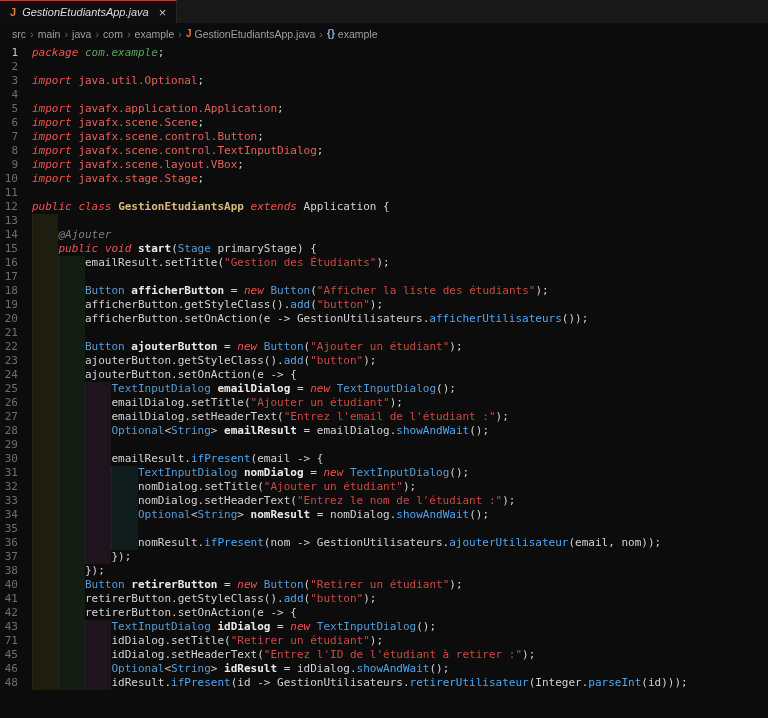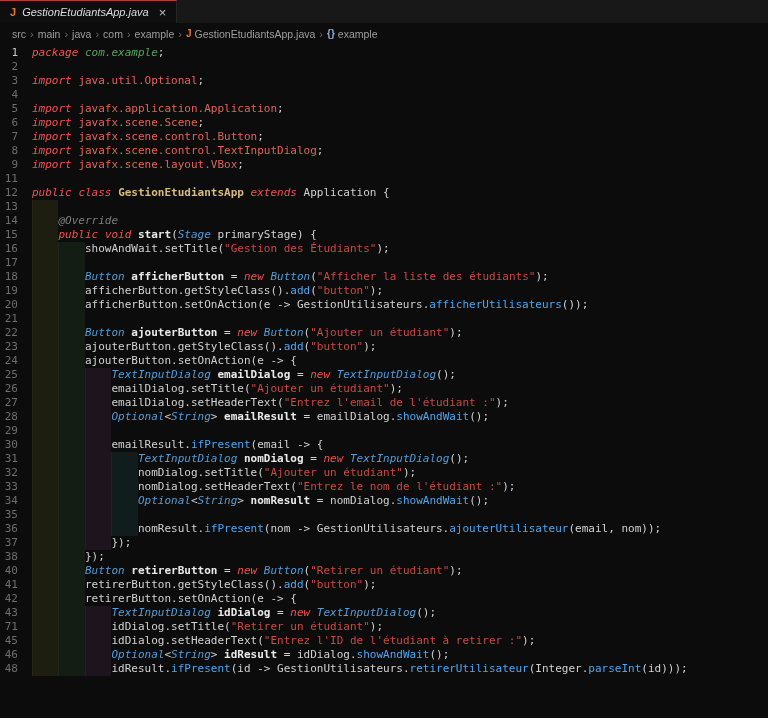--- a/index.html
+++ b/index.html
@@ -34,21 +34,21 @@
   .line-num.active { color:var(--gutter-active,#c6c6c6); }
   .line-text { position:relative; flex:1; white-space:pre; color:var(--pln,#d2d2d2); }
   .ind { position:absolute; top:0; height:100%; width:4ch;
          box-shadow: inset 1px 0 0 rgba(255,255,255,0.045); }
   .toks { position:relative; }
 
   .tok-kw   { color:var(--kw,#f0524f); font-style:italic; }
   .tok-imp  { color:var(--imp,#e2635a); }
   .tok-pkg  { color:var(--pkg,#56a45c); font-style:italic; }
   .tok-cls  { color:var(--cls,#d7ba7d); font-weight:700; }
-  .tok-type { color:var(--type,#569cd6); font-style:italic; }
+  .tok-type { color:var(--type,#569cd6); }
   .tok-meth { color:var(--meth,#4fa7f0); }
   .tok-str  { color:var(--str,#c84a44); }
   .tok-ann  { color:var(--ann,#7e7e7e); font-style:italic; }
   .tok-decl { color:var(--decl,#e9e9e9); font-weight:700; }
   .tok-pln  { color:var(--pln,#d2d2d2); }
 </style>
 </head>
 <body>
 
 <div class="tab-bar">
@@ -124,42 +124,46 @@
       </div>
       <div class="code-line">
         <div class="line-num">8</div>
         <div class="line-text"><span class="toks"><span class="tok-kw">import</span><span class="tok-pln"> </span><span class="tok-imp">javafx.scene.control.TextInputDialog</span><span class="tok-pln">;</span></span></div>
       </div>
       <div class="code-line">
         <div class="line-num">9</div>
         <div class="line-text"><span class="toks"><span class="tok-kw">import</span><span class="tok-pln"> </span><span class="tok-imp">javafx.scene.layout.VBox</span><span class="tok-pln">;</span></span></div>
       </div>
       <div class="code-line">
+        <div class="line-num">10</div>
+        <div class="line-text"><span class="toks"><span class="tok-kw">import</span><span class="tok-pln"> </span><span class="tok-imp">javafx.stage.Stage</span><span class="tok-pln">;</span></span></div>
+      </div>
+      <div class="code-line">
         <div class="line-num">11</div>
         <div class="line-text"><span class="toks"></span></div>
       </div>
       <div class="code-line">
         <div class="line-num">12</div>
         <div class="line-text"><span class="toks"><span class="tok-kw">public</span><span class="tok-pln"> </span><span class="tok-kw">class</span><span class="tok-pln"> </span><span class="tok-cls">GestionEtudiantsApp</span><span class="tok-pln"> </span><span class="tok-kw">extends</span><span class="tok-pln"> </span><span class="tok-pln">Application {</span></span></div>
       </div>
       <div class="code-line">
         <div class="line-num">13</div>
         <div class="line-text"><span class="ind" style="left: 0ch; background: rgba(255, 255, 64, 0.07);"></span><span class="toks">    </span></div>
       </div>
       <div class="code-line">
         <div class="line-num">14</div>
-        <div class="line-text"><span class="ind" style="left: 0ch; background: rgba(255, 255, 64, 0.07);"></span><span class="toks">    <span class="tok-ann">@Override</span></span></div>
+        <div class="line-text"><span class="ind" style="left: 0ch; background: rgba(255, 255, 64, 0.07);"></span><span class="toks">    <span class="tok-ann">@Ajouter</span></span></div>
       </div>
       <div class="code-line">
         <div class="line-num">15</div>
         <div class="line-text"><span class="ind" style="left: 0ch; background: rgba(255, 255, 64, 0.07);"></span><span class="toks">    <span class="tok-kw">public</span><span class="tok-pln"> </span><span class="tok-kw">void</span><span class="tok-pln"> </span><span class="tok-decl">start</span><span class="tok-pln">(</span><span class="tok-type">Stage</span><span class="tok-pln"> primaryStage) {</span></span></div>
       </div>
       <div class="code-line">
         <div class="line-num">16</div>
-        <div class="line-text"><span class="ind" style="left: 0ch; background: rgba(255, 255, 64, 0.07);"></span><span class="ind" style="left: 4ch; background: rgba(127, 255, 127, 0.07);"></span><span class="toks">        <span class="tok-pln">showAndWait.setTitle(</span><span class="tok-str">"Gestion des Étudiants"</span><span class="tok-pln">);</span></span></div>
+        <div class="line-text"><span class="ind" style="left: 0ch; background: rgba(255, 255, 64, 0.07);"></span><span class="ind" style="left: 4ch; background: rgba(127, 255, 127, 0.07);"></span><span class="toks">        <span class="tok-pln">emailResult.setTitle(</span><span class="tok-str">"Gestion des Étudiants"</span><span class="tok-pln">);</span></span></div>
       </div>
       <div class="code-line">
         <div class="line-num">17</div>
         <div class="line-text"><span class="ind" style="left: 0ch; background: rgba(255, 255, 64, 0.07);"></span><span class="ind" style="left: 4ch; background: rgba(127, 255, 127, 0.07);"></span><span class="toks">        </span></div>
       </div>
       <div class="code-line">
         <div class="line-num">18</div>
         <div class="line-text"><span class="ind" style="left: 0ch; background: rgba(255, 255, 64, 0.07);"></span><span class="ind" style="left: 4ch; background: rgba(127, 255, 127, 0.07);"></span><span class="toks">        <span class="tok-type">Button</span><span class="tok-pln"> </span><span class="tok-decl">afficherButton</span><span class="tok-pln"> = </span><span class="tok-kw">new</span><span class="tok-pln"> </span><span class="tok-type">Button</span><span class="tok-pln">(</span><span class="tok-str">"Afficher la liste des étudiants"</span><span class="tok-pln">);</span></span></div>
       </div>
       <div class="code-line">

